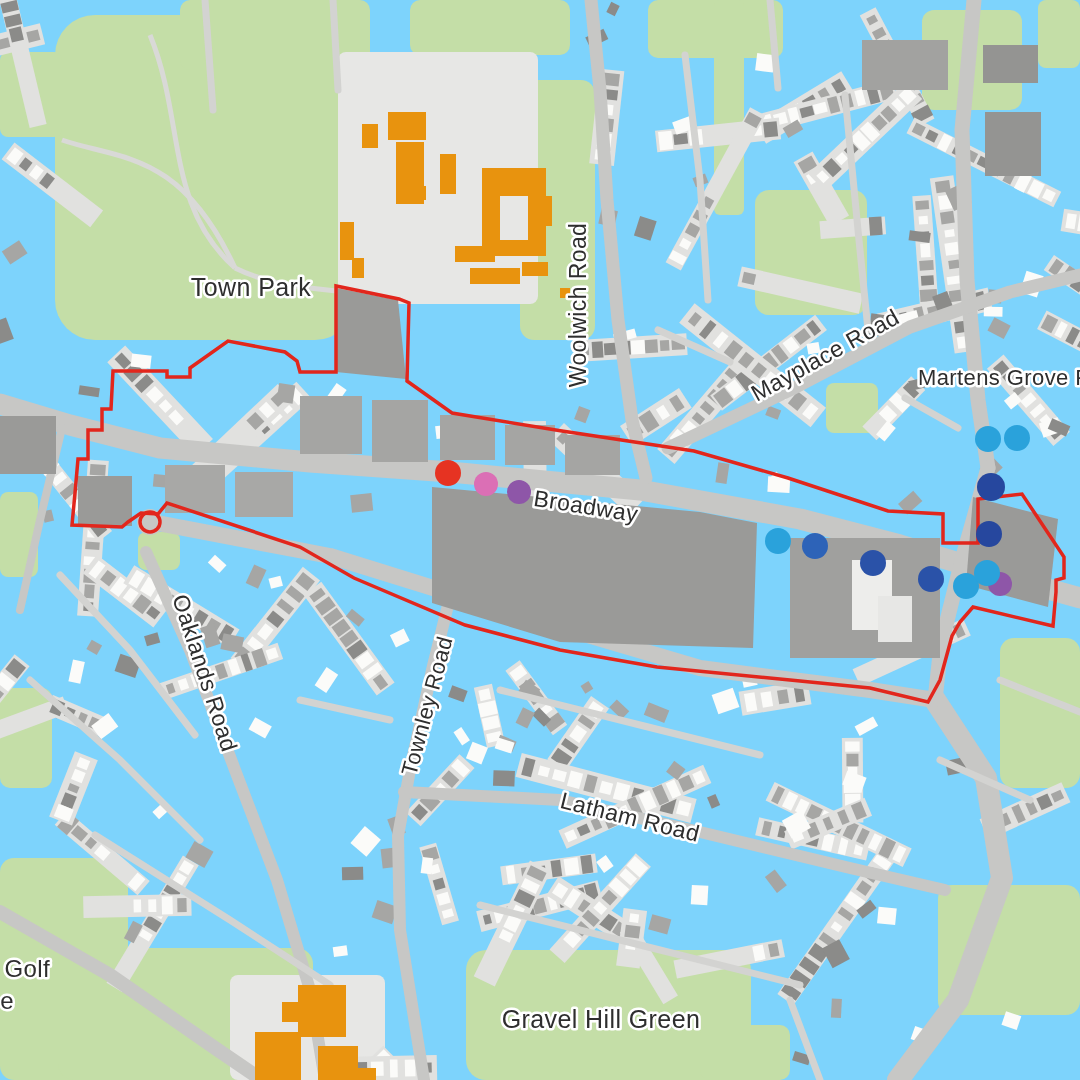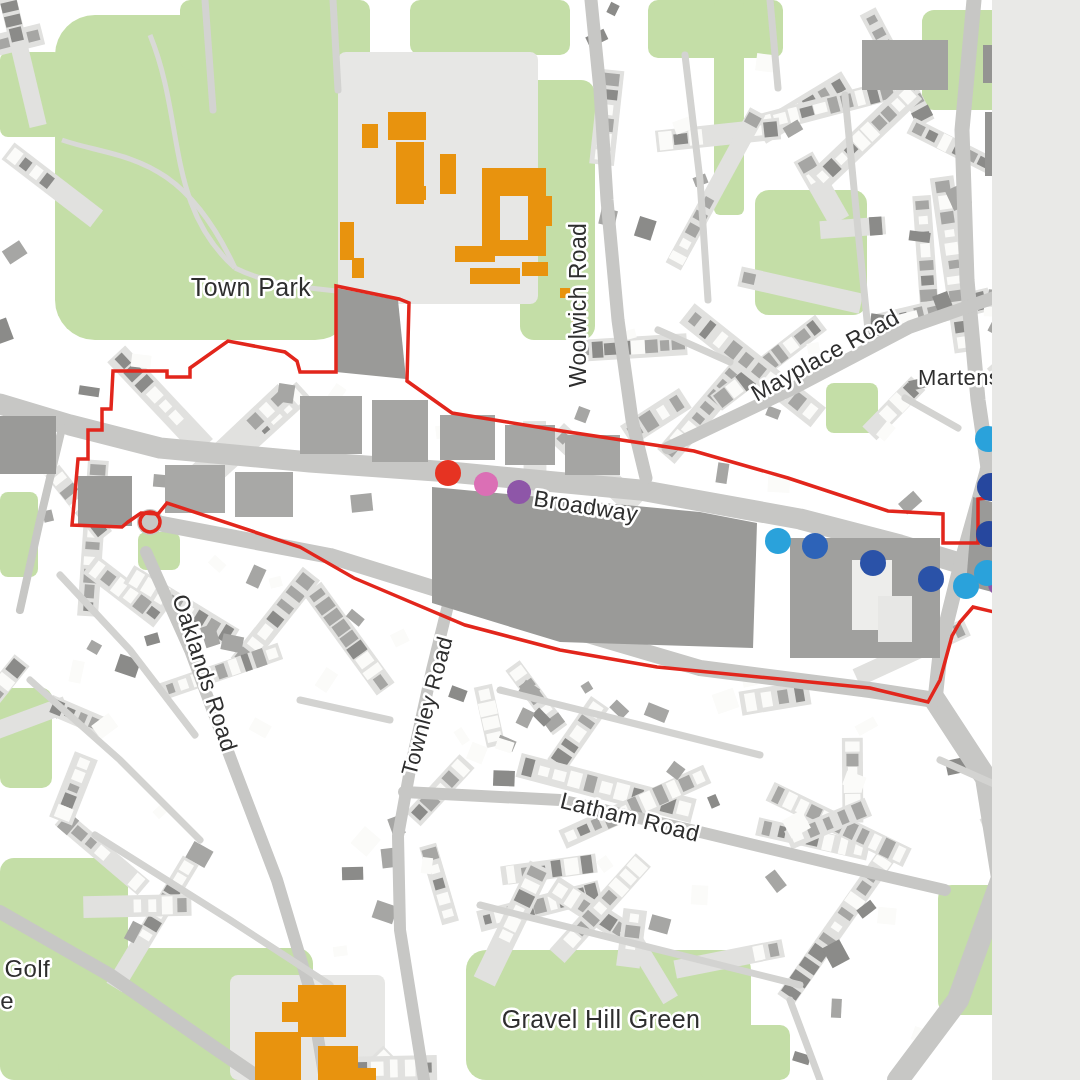--- a/index.html
+++ b/index.html
@@ -1,16 +1,16 @@
 <!DOCTYPE html>
 <html><head>
 <meta charset="utf-8">
 <style>
   html,body{margin:0;padding:0;background:#E9E9E7;}
-  .stage{position:relative;width:992px;height:1080px;overflow:hidden;background:#ffffff;
+  .stage{position:relative;width:1080px;height:1080px;overflow:hidden;background:#7dd3fc;
          font-family:"Liberation Sans",sans-serif;}
   svg{display:block;width:1080px;height:1080px;}
   text{font-family:"Liberation Sans",sans-serif;font-weight:500;letter-spacing:.4px;
        paint-order:stroke;stroke:#FFFFFF;stroke-width:5px;stroke-linejoin:round;fill:#2E2E2E;}
 </style>
 </head>
 <body>
 
 <div class="stage">
   <svg id="mapsvg" viewBox="0 0 1080 1080">

